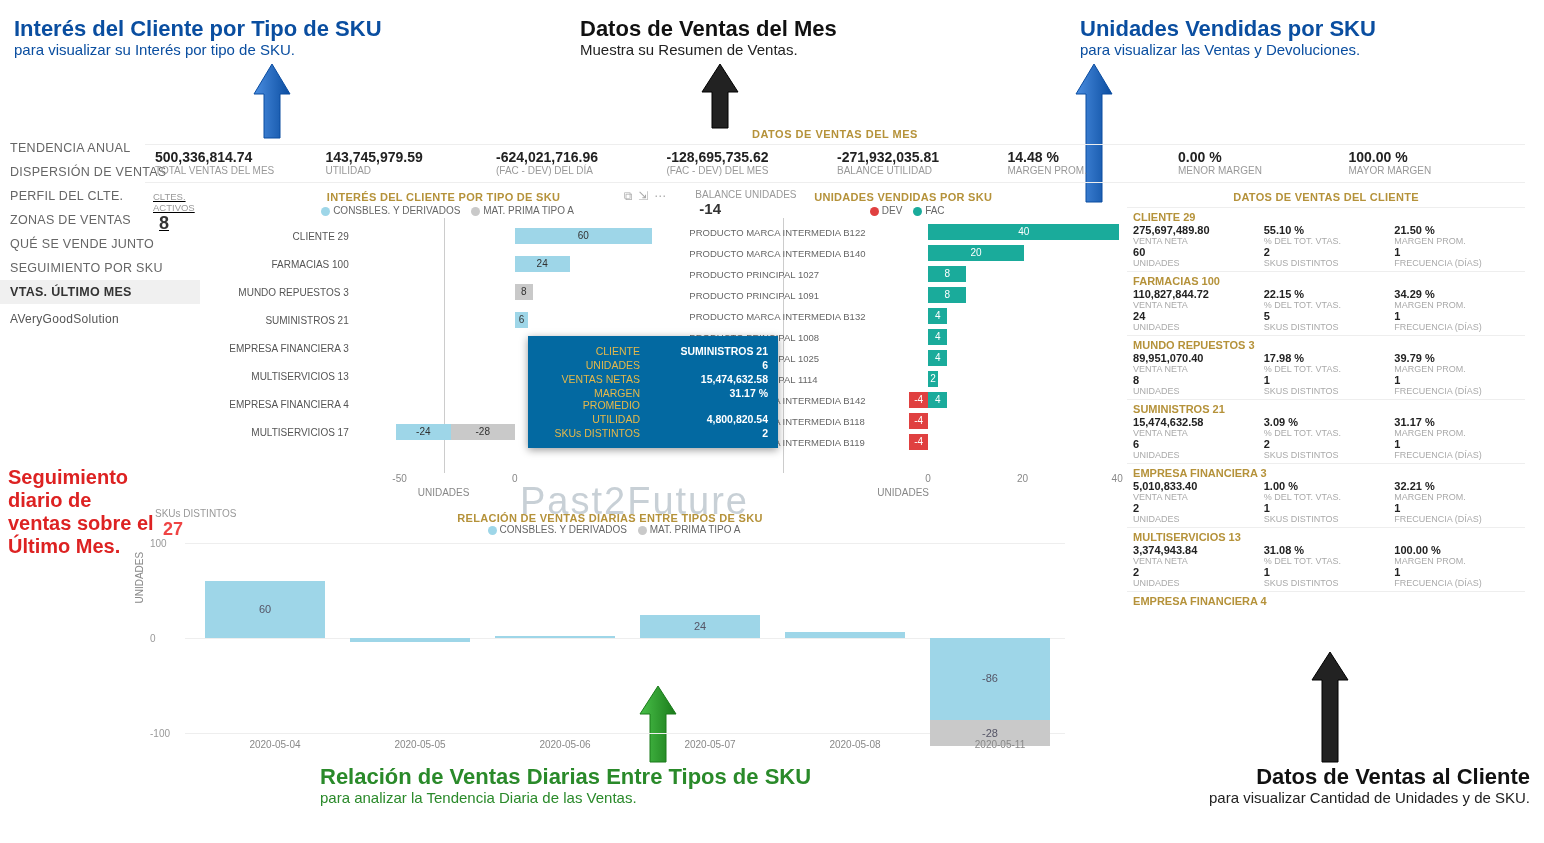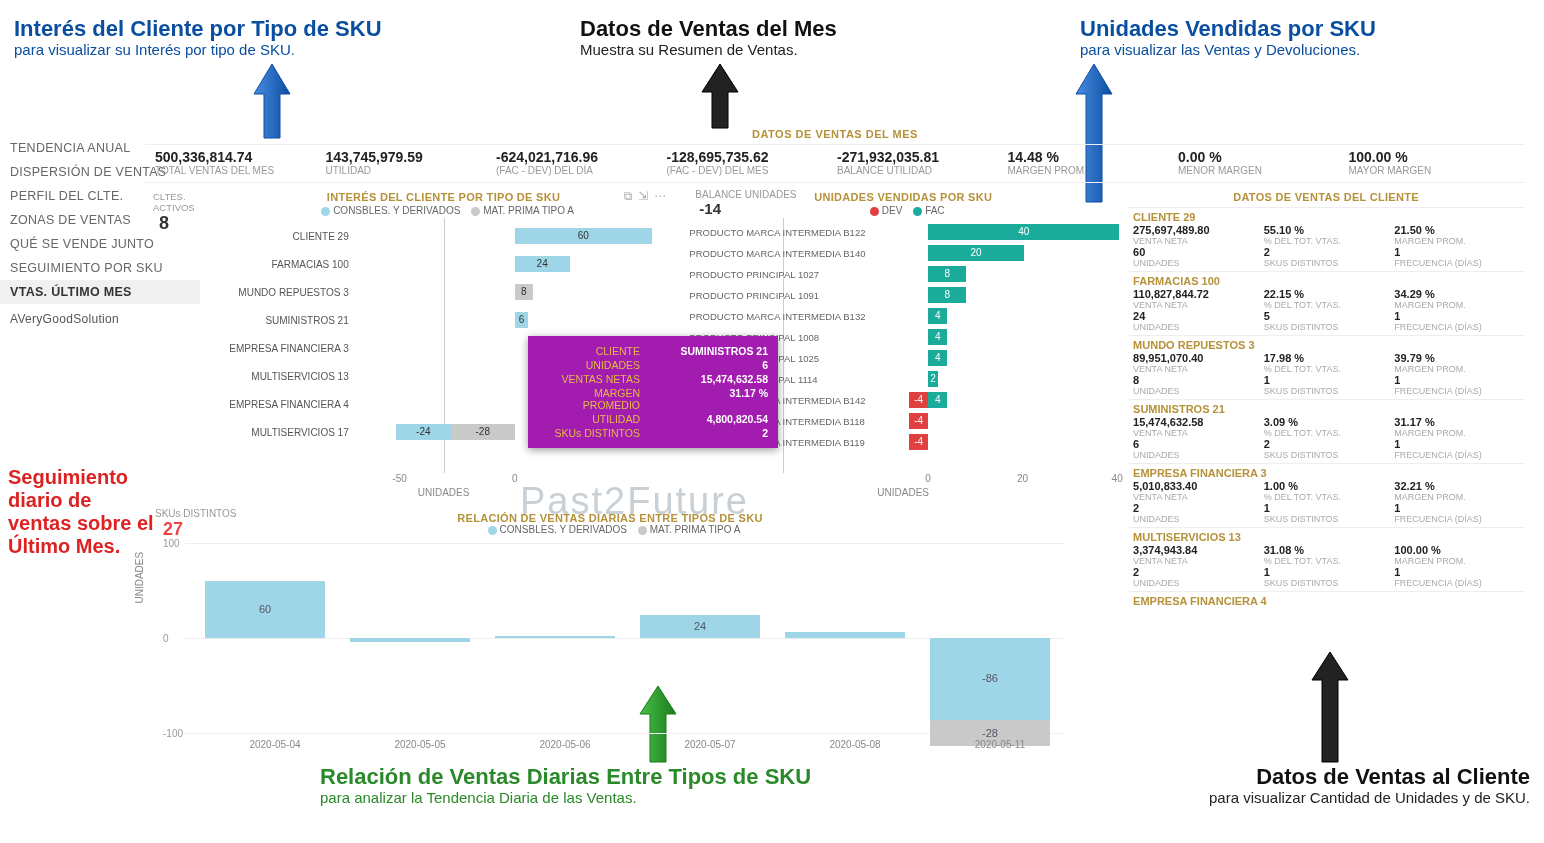--- a/index.html
+++ b/index.html
@@ -22,21 +22,21 @@
 
   
   .kpi-title { text-align:center; color:#b5923a; font-size:11px; font-weight:700; letter-spacing:.5px; padding-bottom:4px; }
   .kpi-row { display:flex; border-top:1px solid #eee; border-bottom:1px solid #eee; padding:4px 8px 6px; gap:0; }
   .kpi { flex:1; font-size:11px; color:#888; }
   .kpi .val { font-size:14px; color:#222; font-weight:600; padding-left:2px;}
   .kpi .lbl { font-size:10px; color:#999; text-transform:uppercase; padding-left:2px;}
 
   
   .midrow { display:flex; margin-top:4px; height:310px; }
-  .cltes { width:60px; padding:4px 2px 0 8px; }
+  .cltes { width:60px; padding:4px 2px 0 8px;text-decoration:underline; }
   .cltes .sm-lbl { font-size:9.5px; color:#999; text-transform:uppercase; }
   .cltes .sm-val { font-size:18px; color:#333; font-weight:600; padding-left:6px;}
 
   .chartbox { position:relative; }
   .chartbox .title { color:#b5923a; font-size:11px; font-weight:700; letter-spacing:.3px; text-align:center; padding:4px 0 2px;}
   .legend { text-align:center; font-size:10px; color:#666; padding-bottom:2px;}
   .legend .dot { display:inline-block; width:9px; height:9px; border-radius:50%; margin:0 3px 0 8px; vertical-align:middle;}
 
   
   .chartA { width:460px; height:310px; margin-left:10px;}
@@ -48,21 +48,21 @@
   .barM { position:absolute; top:2px; height:16px; background:#c9c9c9; font-size:10px; color:#333; text-align:center; line-height:16px;}
   .zeroA { position:absolute; top:0; bottom:0; width:1px; background:#ccc; left:50%;}
   .xaxA { position:relative; height:26px; font-size:10px; color:#888; text-align:center;}
   .xaxA .tick { position:absolute; top:0; transform:translateX(-50%);}
   .xaxA .al { position:absolute; top:14px; left:0; right:0; text-align:center; text-transform:uppercase; font-size:10px; color:#888;}
 
   .iconrow { position:absolute; right:6px; top:2px; font-size:12px; color:#aaa; display:flex; gap:6px;}
   .iconrow span { cursor:pointer;}
 
   
-  .tooltip { position:absolute; left:528px; top:336px; width:250px; background:#a21caf; color:#fff; font-size:10.5px; padding:8px 10px; z-index:5; box-shadow:0 2px 8px rgba(0,0,0,.4);}
+  .tooltip { position:absolute; left:528px; top:336px; width:250px; background:#0369a1; color:#fff; font-size:10.5px; padding:8px 10px; z-index:5; box-shadow:0 2px 8px rgba(0,0,0,.4);}
   .tooltip .tr { display:flex; justify-content:space-between; padding:1px 0;}
   .tooltip .tk { color:#e5b84a; text-align:right; padding-right:8px; flex:0 0 110px;}
   .tooltip .tv { font-weight:700;}
 
   
   .chartB { width:430px; height:310px; margin-left:17px;}
   .bal { position:absolute; left:6px; top:2px; font-size:10px; color:#999;}
   .bal .bv { display:block; font-size:15px; color:#333; font-weight:600; padding-left:4px;}
   .axisB { position:relative; height:255px;}
   .rowB { position:absolute; left:0; right:0; height:20px; display:flex; align-items:center; font-size:9.5px; color:#666;}
@@ -85,21 +85,21 @@
   .cust .cell .v { color:#222; font-weight:600;}
   .cust .cell .l { color:#aaa; font-size:9px; text-transform:uppercase;}
 
   
   .dailybox { position:absolute; left:145px; top:508px; width:930px;}
   .skud { position:absolute; left:10px; top:0px; font-size:10px; color:#999;}
   .skud .sv { display:block; font-size:18px; color:#ef4444; font-weight:600; padding-left:8px;}
   .daily-title { color:#b5923a; font-size:11px; font-weight:700; letter-spacing:.3px; text-align:center; padding-top:4px;}
   .daily-plot { position:relative; height:190px; margin-top:6px;}
   .ygrid { position:absolute; left:40px; right:10px; height:1px; background:#eee;}
-  .ylabel { position:absolute; left:18px; font-size:10px; color:#999; transform:translateY(-50%);}
+  .ylabel { position:absolute; left:5px; font-size:10px; color:#999; transform:translateY(-50%);}
   .yaxtitle { position:absolute; left:-6px; top:50%; transform:rotate(-90deg) translateX(40px); transform-origin:left; font-size:10px; color:#888; text-transform:uppercase;}
   .dbarC { position:absolute; width:120px; left:10px; background:#9ed6e8; font-size:11px; color:#556; text-align:center;}
   .dbarM { position:absolute; width:120px; left:10px; background:#c9c9c9; font-size:11px; color:#556; text-align:center;}
   .dtick { position:absolute; font-size:10px; color:#888; transform:translateX(-50%);}
 
   .watermark { position:absolute; left:520px; top:480px; font-size:38px; color:#c8d0d6; font-weight:300; letter-spacing:2px; z-index:0;}
 
 </style>
 </head>
 <body>

